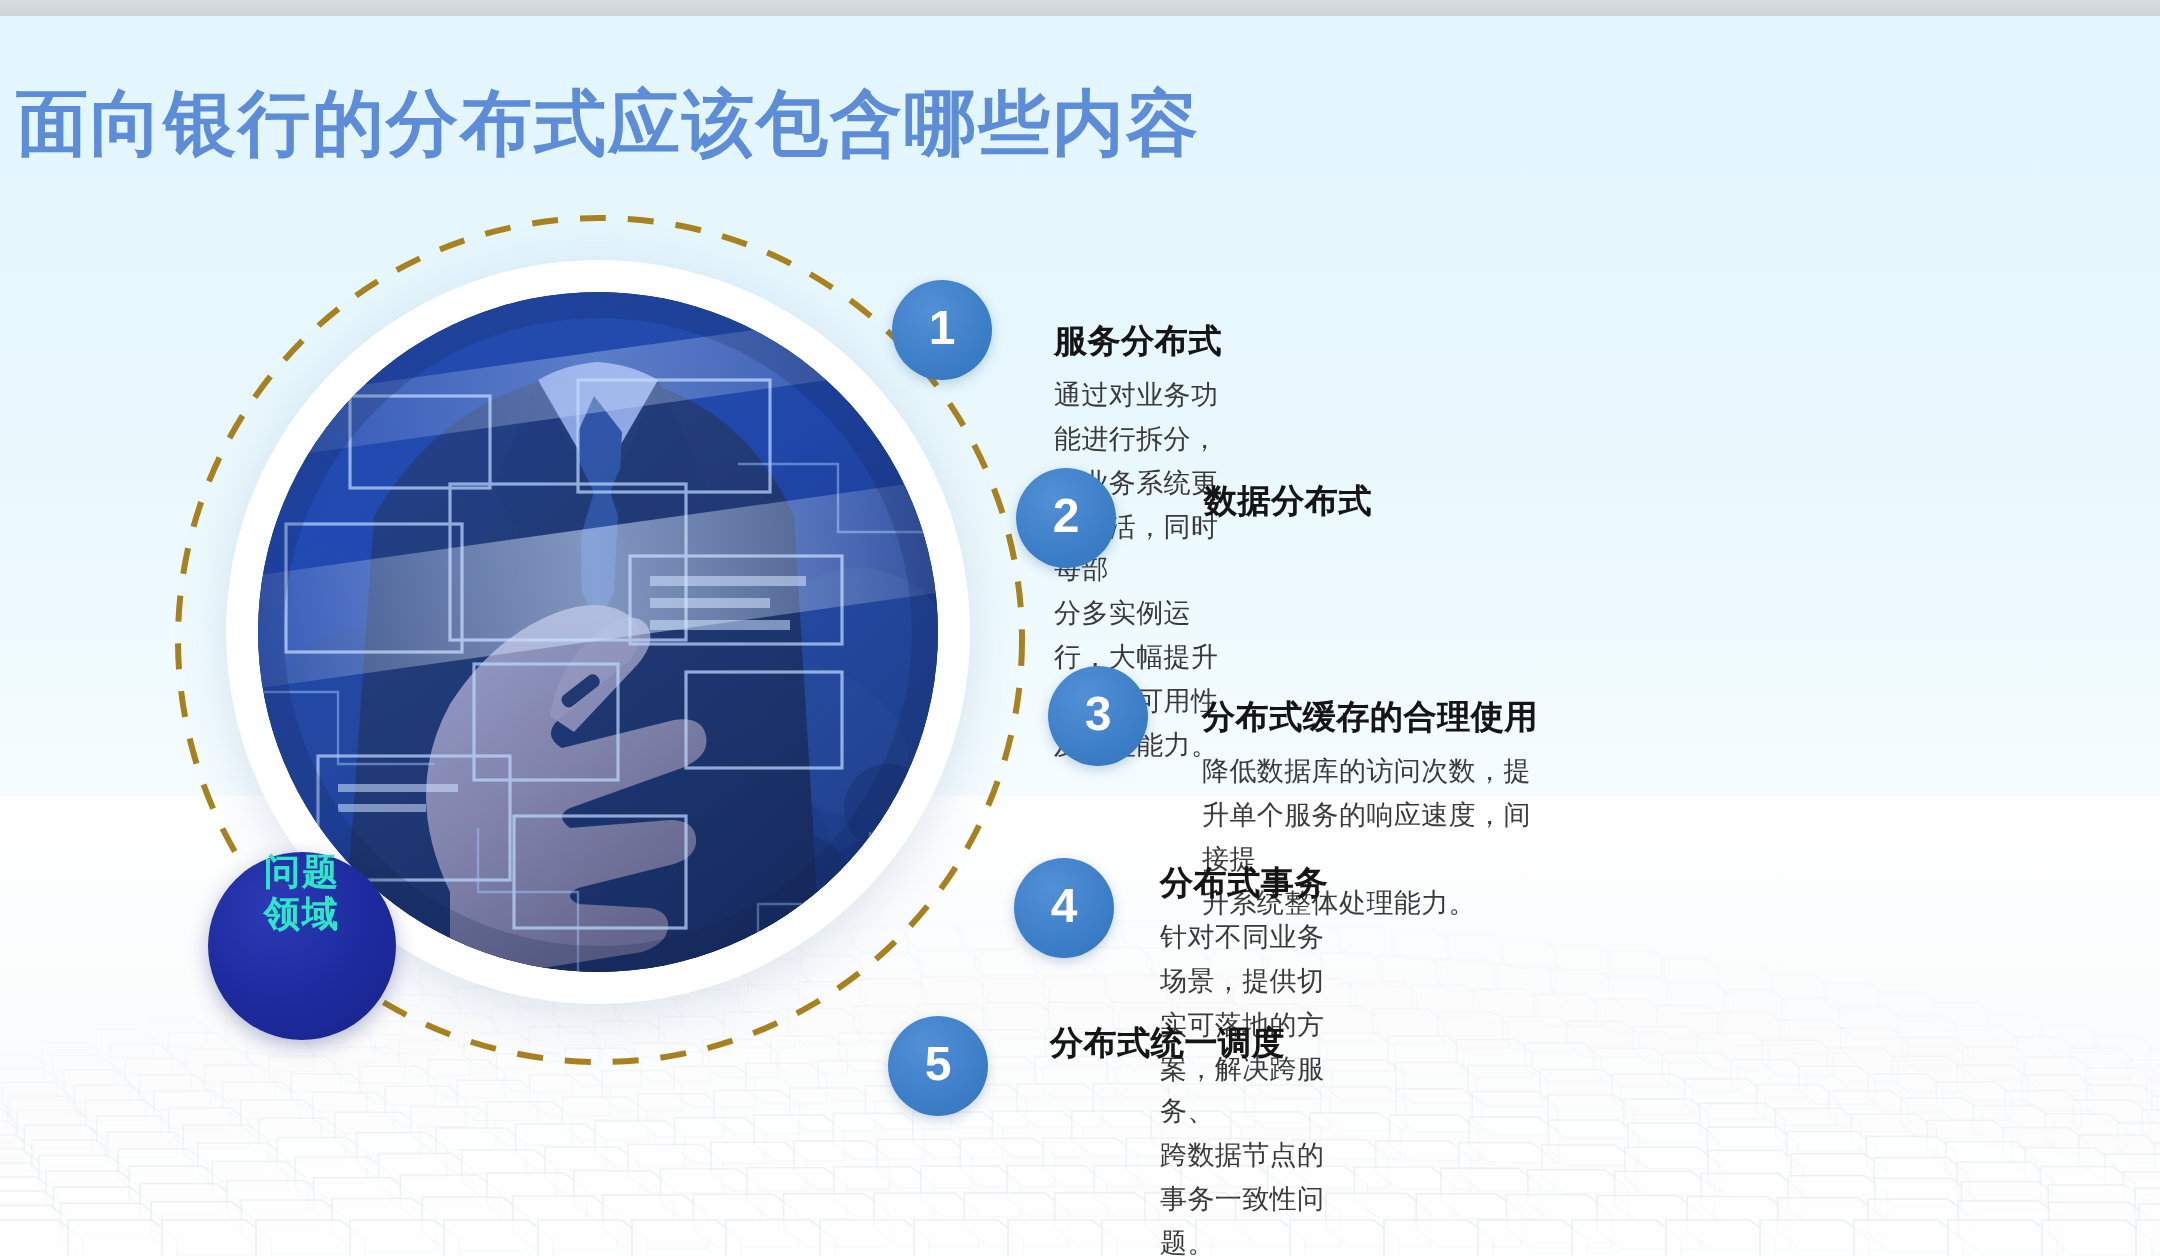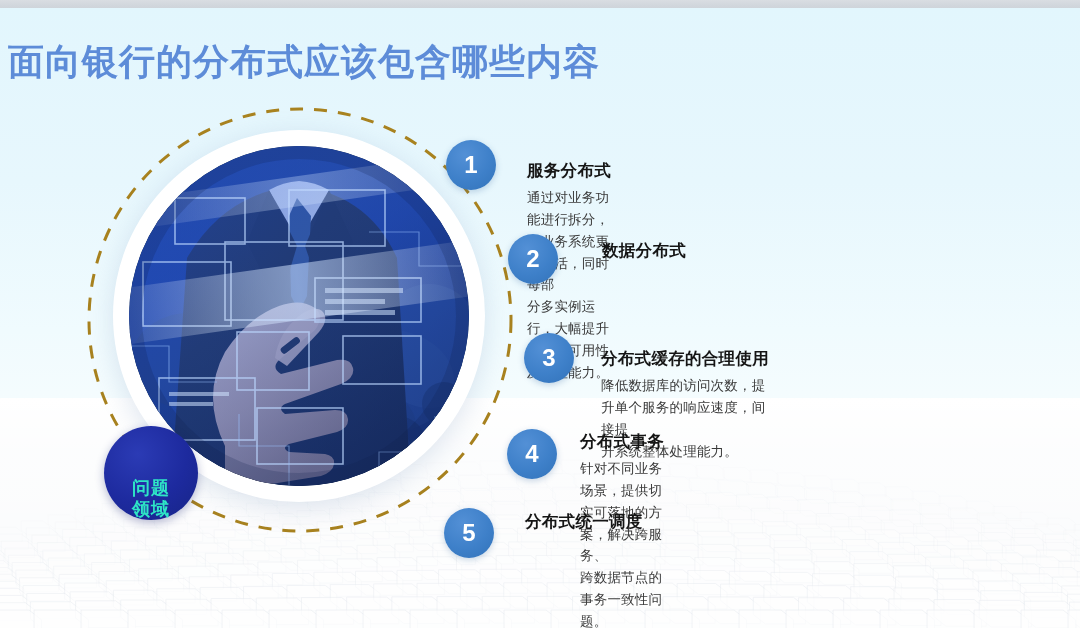--- a/index.html
+++ b/index.html
@@ -70,21 +70,21 @@
 
   
   .badge{
     position:absolute;
     left:104px; top:418px;
     width:94px; height:94px;
     border-radius:50%;
     background:radial-gradient(circle at 36% 30%,#2b3bb5 0%,#1d2a9e 55%,#172486 100%);
     z-index:14;
     display:flex; flex-direction:column;
-    align-items:center; justify-content:flex-end;
+    align-items:center; justify-content:flex-start;
     line-height:1.16;
     box-shadow:0 3px 10px rgba(20,30,110,0.30);
   }
   .badge span{
     color:#2ee6c6;
     font-size:18px;
     font-weight:bold;
     letter-spacing:1px;
     display:block;
   }

